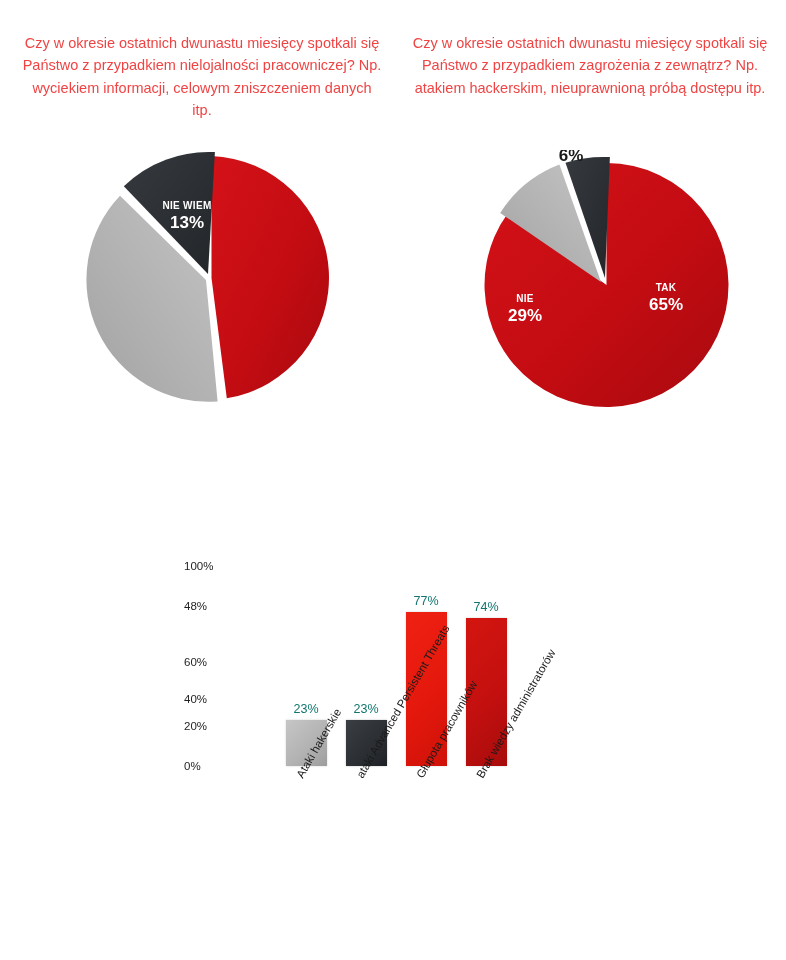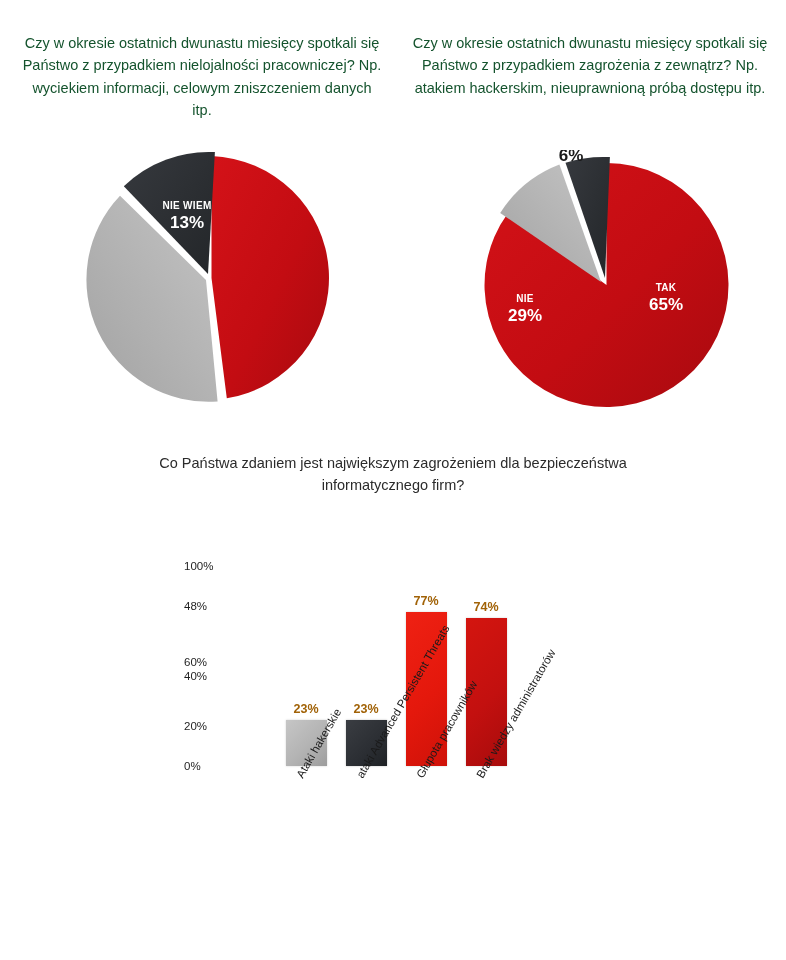--- a/index.html
+++ b/index.html
@@ -15,21 +15,21 @@
     color: #231f20;
     overflow: hidden;
   }
 
   
   .q-title {
     position: absolute;
     text-align: center;
     font-size: 14.5px;
     line-height: 1.55;
-    color: #14532d;
+    color: #ef4444;
     font-family: "Liberation Sans", sans-serif;
   }
   #title-pie-1 { left: 22px;  top: 32px; width: 360px; }
   #title-pie-2 { left: 410px; top: 32px; width: 360px; }
 
   
   .pie-wrap {
     position: absolute;
     width: 260px;
     height: 280px;
@@ -96,22 +96,22 @@
   .bar {
     position: absolute;
     bottom: 0;
     width: 41px;
   }
   .bar-value {
     position: absolute;
     width: 60px;
     text-align: center;
     font-size: 12.5px;
-    font-weight: bold;
-    color: #a16207;
+    font-weight: normal;
+    color: #0f766e;
     transform: translateX(-50%);
     white-space: nowrap;
   }
   .xlabel {
     position: absolute;
     font-size: 11.5px;
     color: #1a1a1a;
     white-space: nowrap;
     transform-origin: left top;
     transform: rotate(-60deg);
@@ -200,29 +200,28 @@
     </g>
     <g class="slice-label slice-label-outside">
       <text x="98" y="-8" class="name"><tspan>NIE WIEM</tspan></text>
       <text x="98" y="11" class="pct"><tspan>6%</tspan></text>
     </g>
   </svg>
 </div>
 
 <div id="bar-section">
 
-  <div id="bar-title">Co Państwa zdaniem jest największym zagrożeniem dla bezpieczeństwa informatycznego firm?</div>
 
 
   <div id="plot-area">
 
     <div class="ytick" style="top:6px">100%</div>
     <div class="ytick" style="top:46px">48%</div>
     <div class="ytick" style="top:102px">60%</div>
-    <div class="ytick" style="top:116px">40%</div>
+    <div class="ytick" style="top:139px">40%</div>
     <div class="ytick" style="top:166px">20%</div>
     <div class="ytick" style="top:206px">0%</div>
 
     <div class="bar" style="left:58px; height:46px; background:linear-gradient(135deg,#c6c6c6 0%,#b3b3b3 55%,#9d9d9d 100%); box-shadow:0 0 2px rgba(0,0,0,.18);"></div>
     <div class="bar" style="left:118px; height:46px; background:linear-gradient(135deg,#3a3d42 0%,#2b2e33 60%,#1e2124 100%); box-shadow:0 0 2px rgba(0,0,0,.25);"></div>
     <div class="bar" style="left:178px; height:154px; background:linear-gradient(135deg,#ef2113 0%,#e4180c 55%,#cf1209 100%); box-shadow:0 0 2px rgba(0,0,0,.18);"></div>
     <div class="bar" style="left:238px; height:148px; background:linear-gradient(135deg,#d4150f 0%,#c3100f 55%,#a70c0c 100%); box-shadow:0 0 2px rgba(0,0,0,.18);"></div>
 
     <div class="bar-value" style="left:78px;  top:142px">23%</div>
     <div class="bar-value" style="left:138px; top:142px">23%</div>

